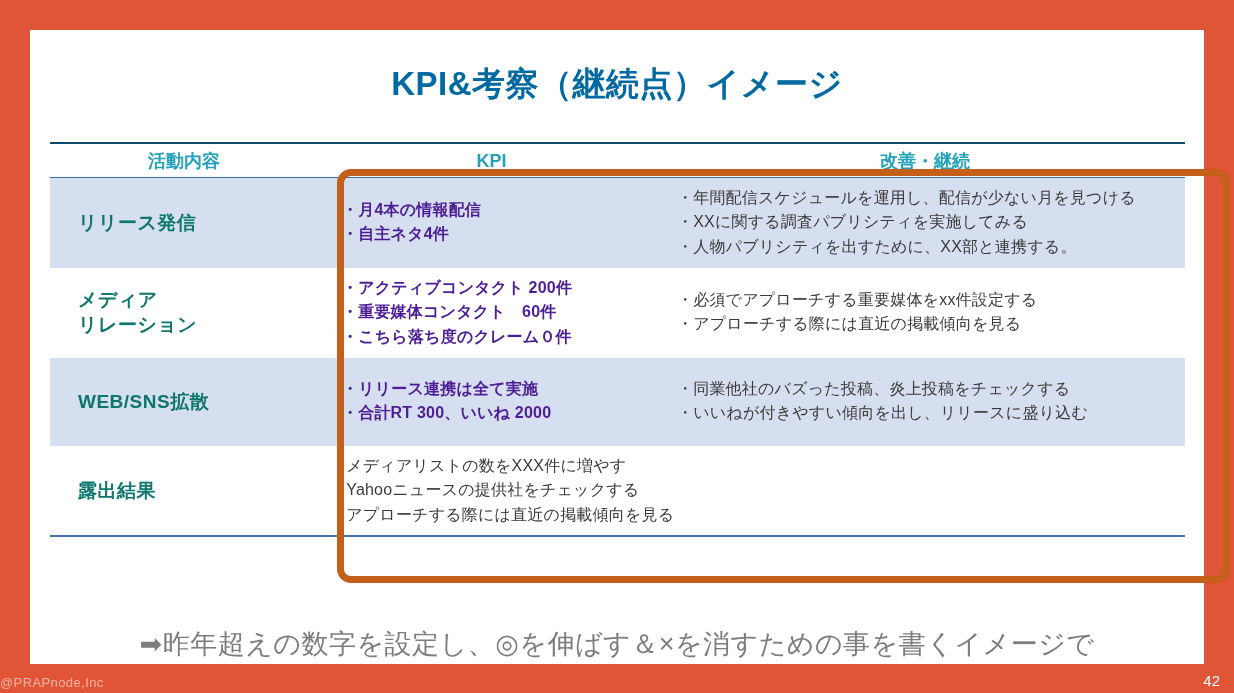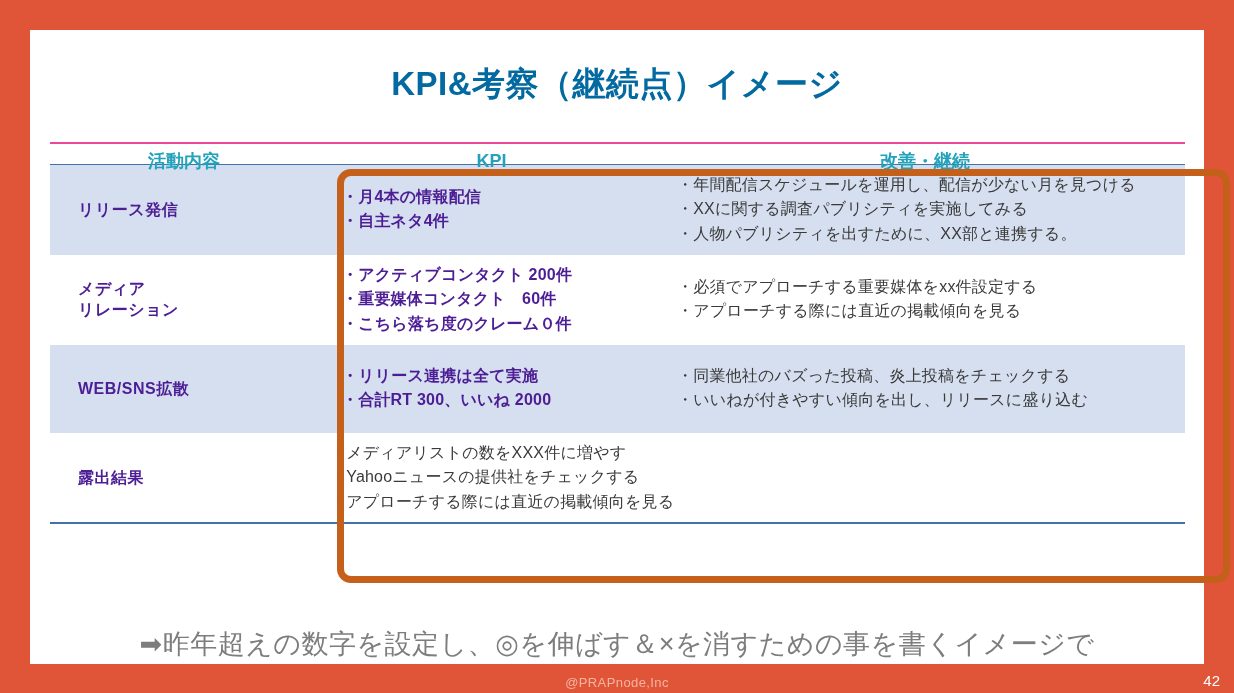--- a/index.html
+++ b/index.html
@@ -53,23 +53,24 @@
     width: 1135px;
   }
 
   .trow {
     display: flex;
     align-items: stretch;
     box-sizing: border-box;
   }
 
   .thead {
-    height: 23px;
-    border-top: 2px solid #ec4899;
+    height: 36px;
+    border-top: 2px solid #0c4a6e;
     border-bottom: 1px solid #4472A8;
+    align-items: center;
   }
 
   .th {
     color: #23A2BC;
     font-size: 18px;
     font-weight: bold;
     text-align: center;
     line-height: 34px;
   }
 
@@ -90,23 +91,23 @@
   .cell {
     box-sizing: border-box;
     display: flex;
     flex-direction: column;
     justify-content: center;
     padding: 8px 0;
   }
 
   .cell-act {
     padding-left: 28px;
-    font-size: 16px;
-    font-weight: bold;
-    color: #4c1d95;
+    font-size: 19px;
+    font-weight: bold;
+    color: #0f766e;
     line-height: 1.32;
     letter-spacing: 0.5px;
   }
 
   .cell-kpi {
     padding-left: 24px;
     font-size: 16px;
     font-weight: bold;
     color: #4c1d95;
     line-height: 1.52;
@@ -150,21 +151,20 @@
     letter-spacing: 0.5px;
     white-space: nowrap;
   }
 
   
   .footer-credit {
     position: absolute;
     left: 0;
     bottom: 3px;
     width: 1234px;
-    text-align: center;
     color: #F4B4A2;
     font-size: 13px;
     letter-spacing: 0.4px;
   }
   .footer-page {
     position: absolute;
     right: 14px;
     bottom: 4px;
     color: #ffffff;
     font-size: 15px;

